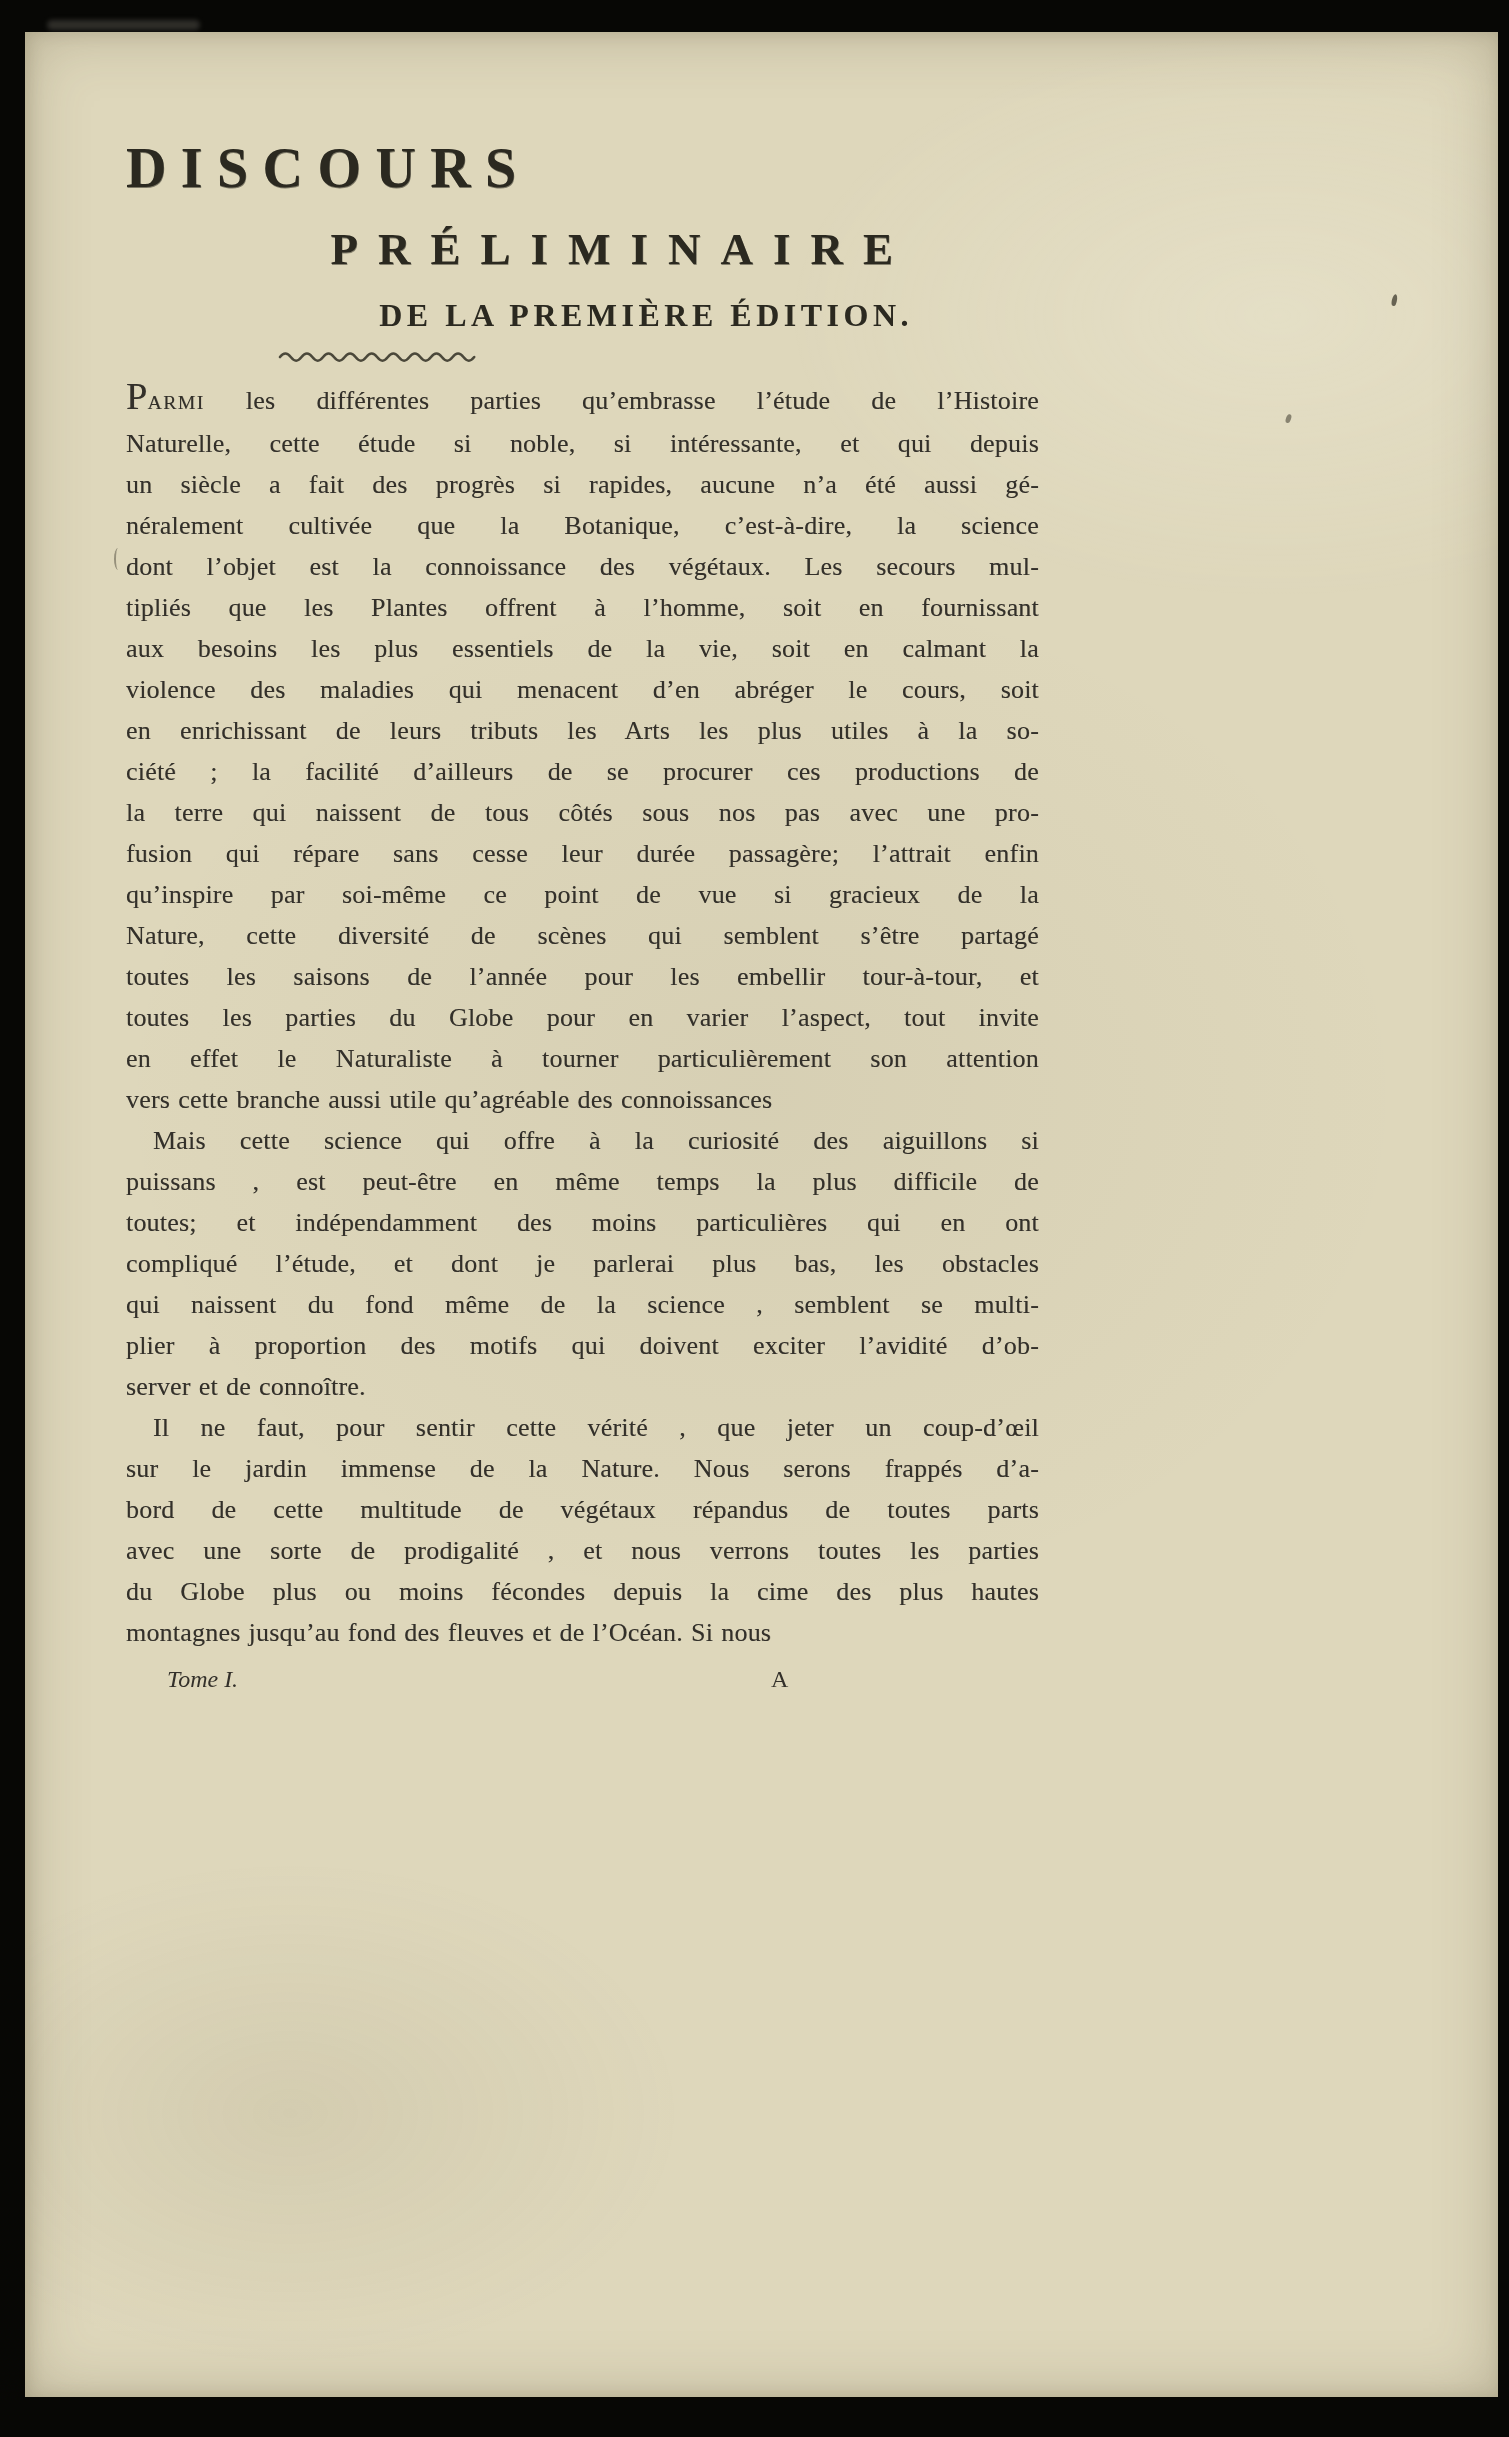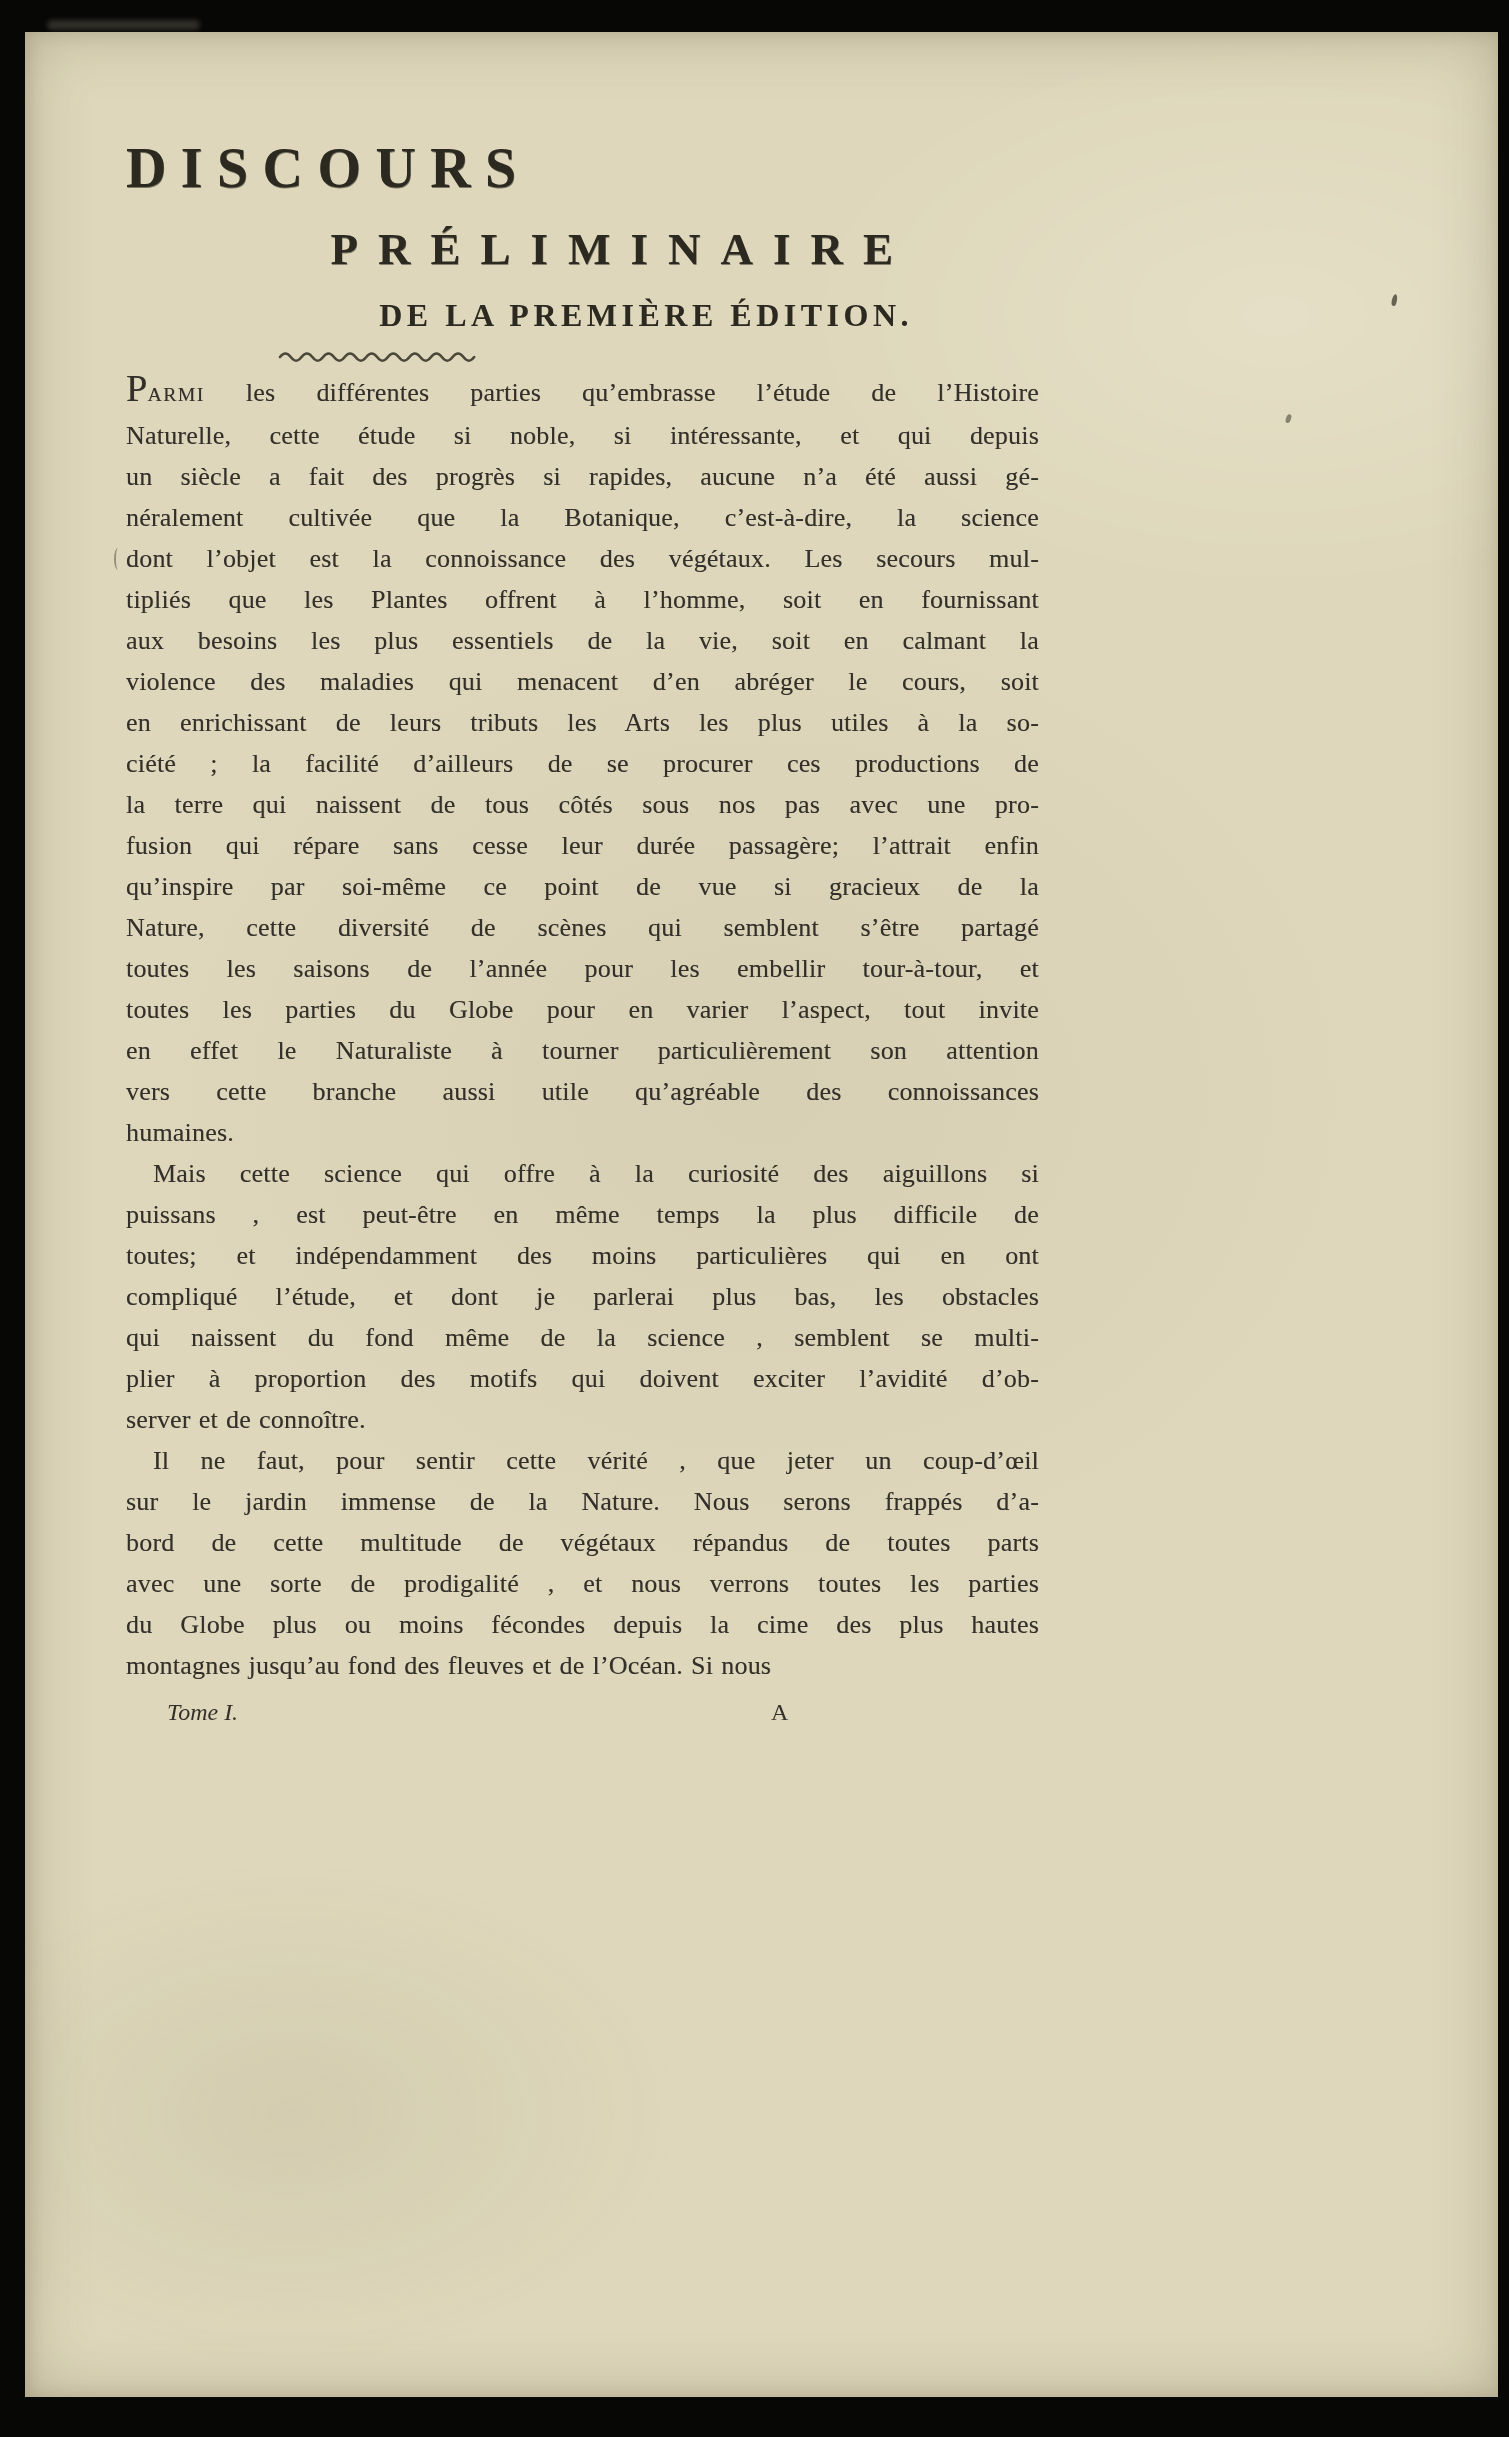--- a/index.html
+++ b/index.html
@@ -60,21 +60,21 @@
     font-weight:700;
     letter-spacing:4.5px;
     color:var(--title_ink);
   }
   .ornament{
     margin:18px 0 0 152px;
     width:200px;height:14.4px;
   }
   .ornament svg{display:block;}
   .bodytext{
-    margin-top:9px;
+    margin-top:17px;
     font-size:26px;
     line-height:41px;
     letter-spacing:0.2px;
     word-spacing:1.4px;
     text-shadow:0.3px 0.3px 0 rgba(51,48,42,0.35);
   }
   .tline{
     text-align:justify;
     text-align-last:justify;
     white-space:normal;
@@ -166,21 +166,20 @@
               <div class="tline">en enrichissant de leurs tributs les Arts les plus utiles à la so-</div>
               <div class="tline">ciété ; la facilité d’ailleurs de se procurer ces productions de</div>
               <div class="tline">la terre qui naissent de tous côtés sous nos pas avec une pro-</div>
               <div class="tline">fusion qui répare sans cesse leur durée passagère; l’attrait enfin</div>
               <div class="tline">qu’inspire par soi-même ce point de vue si gracieux de la</div>
               <div class="tline">Nature, cette diversité de scènes qui semblent s’être partagé</div>
               <div class="tline">toutes les saisons de l’année pour les embellir tour-à-tour, et</div>
               <div class="tline">toutes les parties du Globe pour en varier l’aspect, tout invite</div>
               <div class="tline">en effet le Naturaliste à tourner particulièrement son attention</div>
               <div class="tline">vers cette branche aussi utile qu’agréable des connoissances</div>
-              <div class="tline">humaines.</div>
             </div>
         </div>
 
         <div class="para para-2 indent">
             <div class="tline">Mais cette science qui offre à la curiosité des aiguillons si</div>
             <div class="tline">puissans , est peut-être en même temps la plus difficile de</div>
             <div class="tline">toutes; et indépendamment des moins particulières qui en ont</div>
             <div class="tline">compliqué l’étude, et dont je parlerai plus bas, les obstacles</div>
             <div class="tline">qui naissent du fond même de la science , semblent se multi-</div>
             <div class="tline">plier à proportion des motifs qui doivent exciter l’avidité d’ob-</div>

